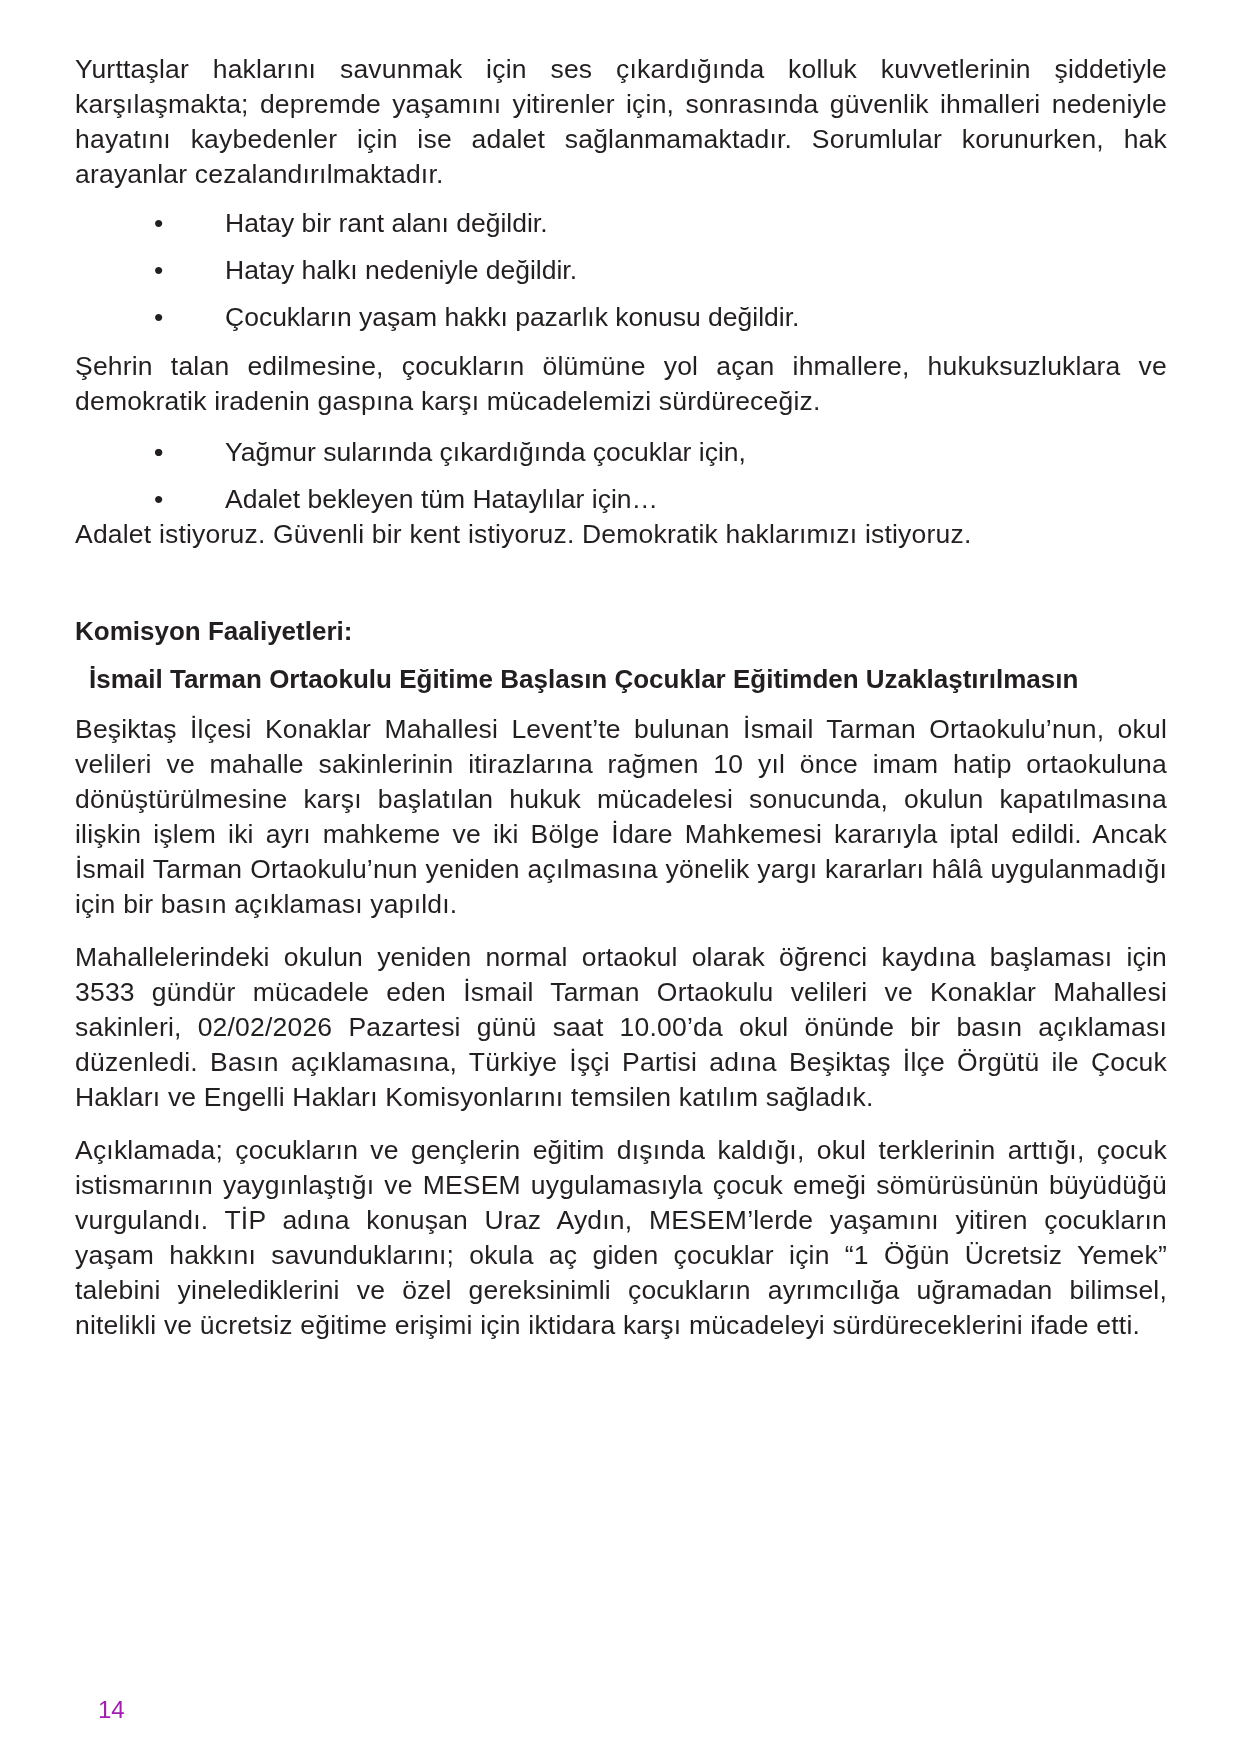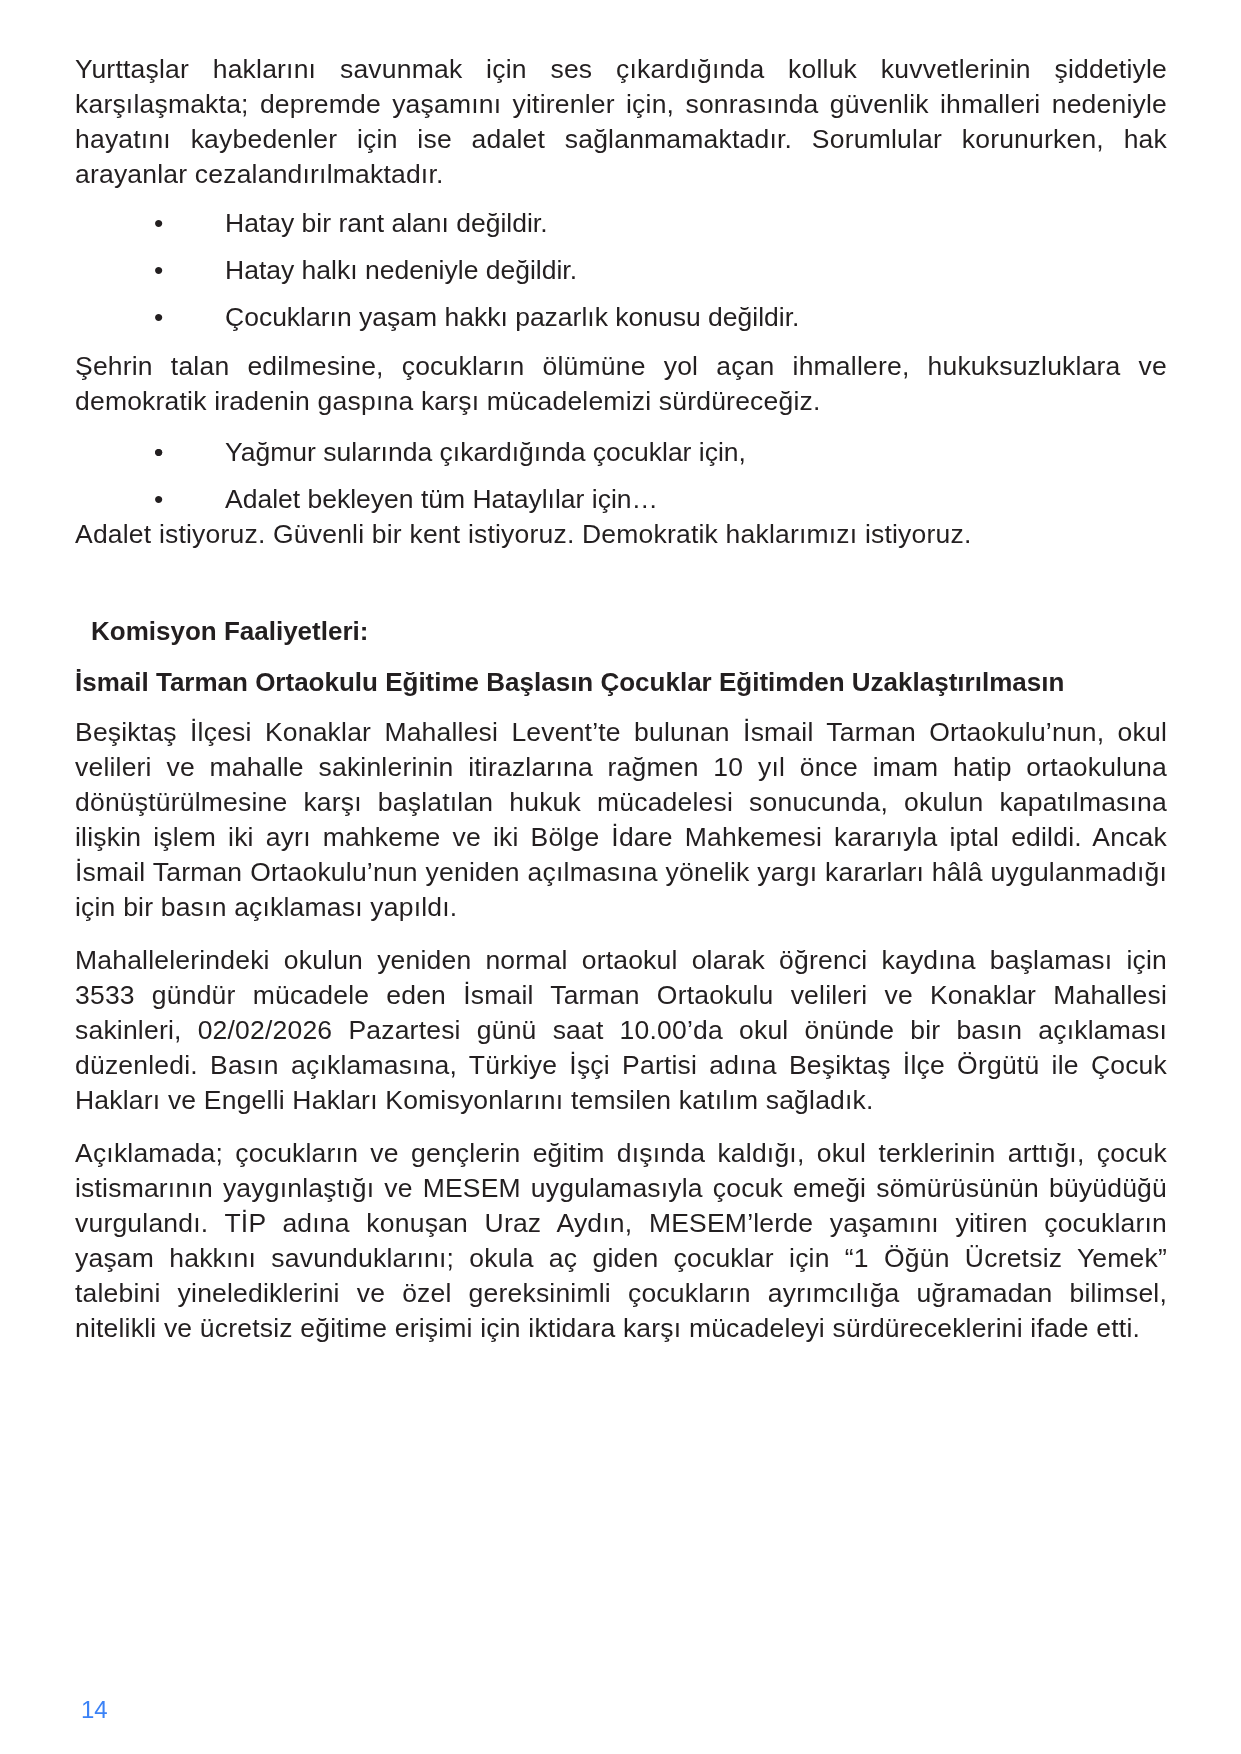--- a/index.html
+++ b/index.html
@@ -42,39 +42,39 @@
     }
     .bullet-dot {
       position: absolute;
       left: 79px;
       top: 0;
     }
     .heading {
       font-weight: bold;
       font-size: 26px;
       line-height: 35px;
-      margin: 16px;
+      margin: 0;
     }
     .subheading {
       font-weight: bold;
       font-size: 26px;
       line-height: 35px;
-      margin: 0;
+      margin: 14px;
       text-align: justify;
     }
     .footer {
       position: absolute;
       top: 1695px;
-      left: 81px;
+      left: 98px;
       right: 74px;
       font-size: 24px;
       line-height: 30px;
       display: flex;
       justify-content: space-between;
-      color: #3b82f6;
+      color: #a21caf;
     }
   </style>
 </head>
 <body>
 
 <div class="page">
 
   <p class="para" style="height:140px;">Yurttaşlar haklarını savunmak için ses çıkardığında kolluk kuvvetlerinin şiddetiyle karşılaşmakta; depremde yaşamını yitirenler için, sonrasında güvenlik ihmalleri nedeniyle hayatını kaybedenler için ise adalet sağlanmamaktadır. Sorumlular korunurken, hak arayanlar cezalandırılmaktadır.</p>
 
   <ul class="bullets" style="margin-top:-4px;">

